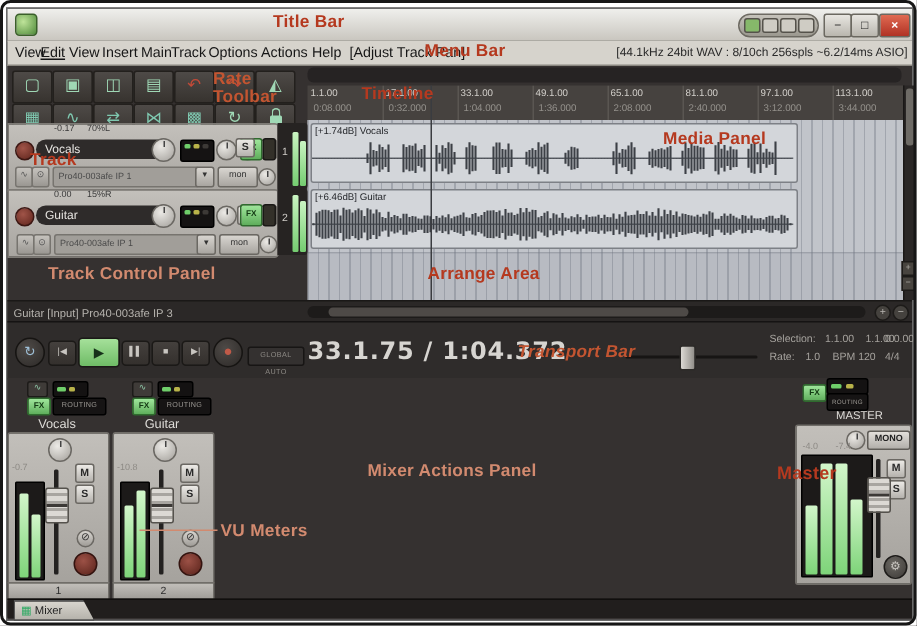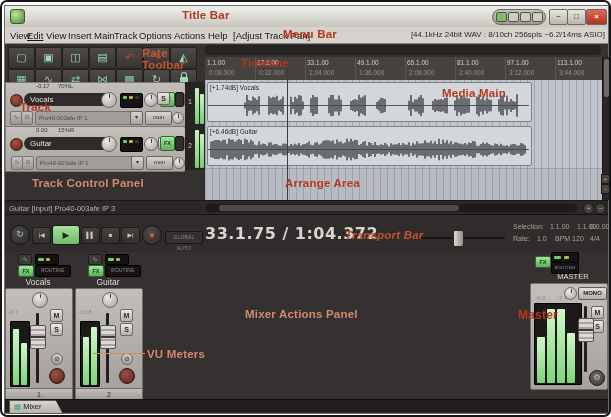--- a/index.html
+++ b/index.html
@@ -227,21 +227,21 @@
     </div>
     <div class="item" style="top:46px;">
       <span class="item-label">[+6.46dB] Guitar</span>
       <svg id="wave-guitar" width="321" height="27">
           <line x1="0" y1="13.5" x2="321" y2="13.5" stroke="#60646a" stroke-width="1"></line>
           <path d="M1 12.9L1 14.1M3 5.8L3 21.2M5 4.9L5 22.1M7 3.9L7 23.1M9 3.9L9 23.1M11 4.1L11 22.9M13 5.3L13 21.7M15 3.8L15 23.2M17 3.7L17 23.3M19 7.7L19 19.3M21 2.5L21 24.5M23 3.8L23 23.2M25 3.5L25 23.5M27 5.7L27 21.3M29 4.2L29 22.8M31 3.0L31 24.0M33 4.1L33 22.9M35 8.0L35 19.0M37 2.8L37 24.2M39 3.7L39 23.3M41 6.4L41 20.6M43 3.7L43 23.3M45 5.5L45 21.5M47 8.7L47 18.3M49 9.3L49 17.7M51 5.2L51 21.8M53 8.6L53 18.4M55 7.4L55 19.6M57 8.0L57 19.0M59 9.5L59 17.5M61 6.5L61 20.5M63 6.5L63 20.5M65 8.7L65 18.3M67 8.0L67 19.0M69 8.3L69 18.7M71 9.6L71 17.4M73 9.8L73 17.2M75 7.7L75 19.3M77 7.6L77 19.4M79 8.1L79 18.9M81 10.0L81 17.0M83 8.0L83 19.0M85 9.2L85 17.8M87 7.7L87 19.3M89 8.8L89 18.2M91 6.9L91 20.1M93 9.5L93 17.5M95 8.3L95 18.7M97 7.9L97 19.1M99 7.1L99 19.9M101 5.6L101 21.4M103 8.8L103 18.2M105 9.2L105 17.8M107 6.7L107 20.3M109 6.0L109 21.0M111 8.4L111 18.6M113 7.4L113 19.6M115 5.3L115 21.7M117 4.3L117 22.7M119 4.3L119 22.7M121 4.2L121 22.8M123 5.3L123 21.7M125 4.3L125 22.7M127 7.7L127 19.3M129 3.4L129 23.6M131 5.9L131 21.1M133 5.6L133 21.4M135 7.4L135 19.6M137 6.5L137 20.5M139 2.7L139 24.3M141 5.5L141 21.5M143 2.7L143 24.3M145 5.2L145 21.8M147 3.8L147 23.2M149 4.0L149 23.0M151 8.9L151 18.1M153 8.0L153 19.0M155 5.9L155 21.1M157 4.9L157 22.1M159 9.5L159 17.5M161 6.1L161 20.9M163 7.0L163 20.0M165 9.1L165 17.9M167 6.0L167 21.0M169 9.0L169 18.0M171 9.6L171 17.4M173 8.2L173 18.8M175 8.9L175 18.1M177 6.9L177 20.1M179 8.6L179 18.4M181 10.5L181 16.5M183 7.2L183 19.8M185 8.7L185 18.3M187 8.3L187 18.7M189 8.3L189 18.7M191 7.1L191 19.9M193 9.3L193 17.7M195 7.1L195 19.9M197 8.6L197 18.4M199 8.8L199 18.2M201 6.3L201 20.7M203 9.8L203 17.2M205 6.9L205 20.1M207 8.5L207 18.5M209 5.2L209 21.8M211 7.6L211 19.4M213 7.4L213 19.6M215 7.2L215 19.8M217 4.3L217 22.7M219 6.6L219 20.4M221 6.7L221 20.3M223 4.8L223 22.2M225 7.6L225 19.4M227 5.3L227 21.7M229 7.9L229 19.1M231 2.8L231 24.2M233 8.1L233 18.9M235 3.8L235 23.2M237 6.7L237 20.3M239 4.2L239 22.8M241 7.4L241 19.6M243 5.0L243 22.0M245 8.3L245 18.7M247 6.3L247 20.7M249 6.6L249 20.4M251 7.4L251 19.6M253 7.7L253 19.3M255 8.3L255 18.7M257 7.1L257 19.9M259 8.5L259 18.5M261 6.5L261 20.5M263 7.0L263 20.0M265 4.9L265 22.1M267 5.6L267 21.4M269 9.8L269 17.2M271 9.8L271 17.2M273 8.0L273 19.0M275 6.4L275 20.6M277 7.8L277 19.2M279 6.5L279 20.5M281 7.9L281 19.1M283 9.0L283 18.0M285 9.8L285 17.2M287 7.4L287 19.6M289 7.9L289 19.1M291 9.6L291 17.4M293 7.7L293 19.3M295 9.5L295 17.5M297 9.7L297 17.3M299 9.3L299 17.7M301 10.4L301 16.6M303 8.6L303 18.4M305 7.9L305 19.1M307 7.9L307 19.1M309 9.6L309 17.4M311 9.3L311 17.7M313 7.1L313 19.9M315 7.7L315 19.3M317 9.3L317 17.7M319 12.9L319 14.1" stroke="#3c4046" stroke-width="1.4" fill="none"></path>
         </svg>
     </div>
   </div>
   <div class="playhead" style="left:282px;top:51px;height:143px;"></div>
-  <span class="ann" style="left:437px;top:81px;">Media Main</span>
+  <span class="ann" style="left:437px;top:81px;">Media Panel</span>
   <span class="ann" style="left:280px;top:171px;">Arrange Area</span>
 
   <div class="vscroll">
     <div class="vhandle"></div>
   </div>
   <div class="zbtn" style="left:596px;top:168px;">+</div>
   <div class="zbtn" style="left:596px;top:178px;">−</div>
 
   <div class="tcp" style="top:76px;">
     <span class="val" style="left:30px;">-0.17</span>

